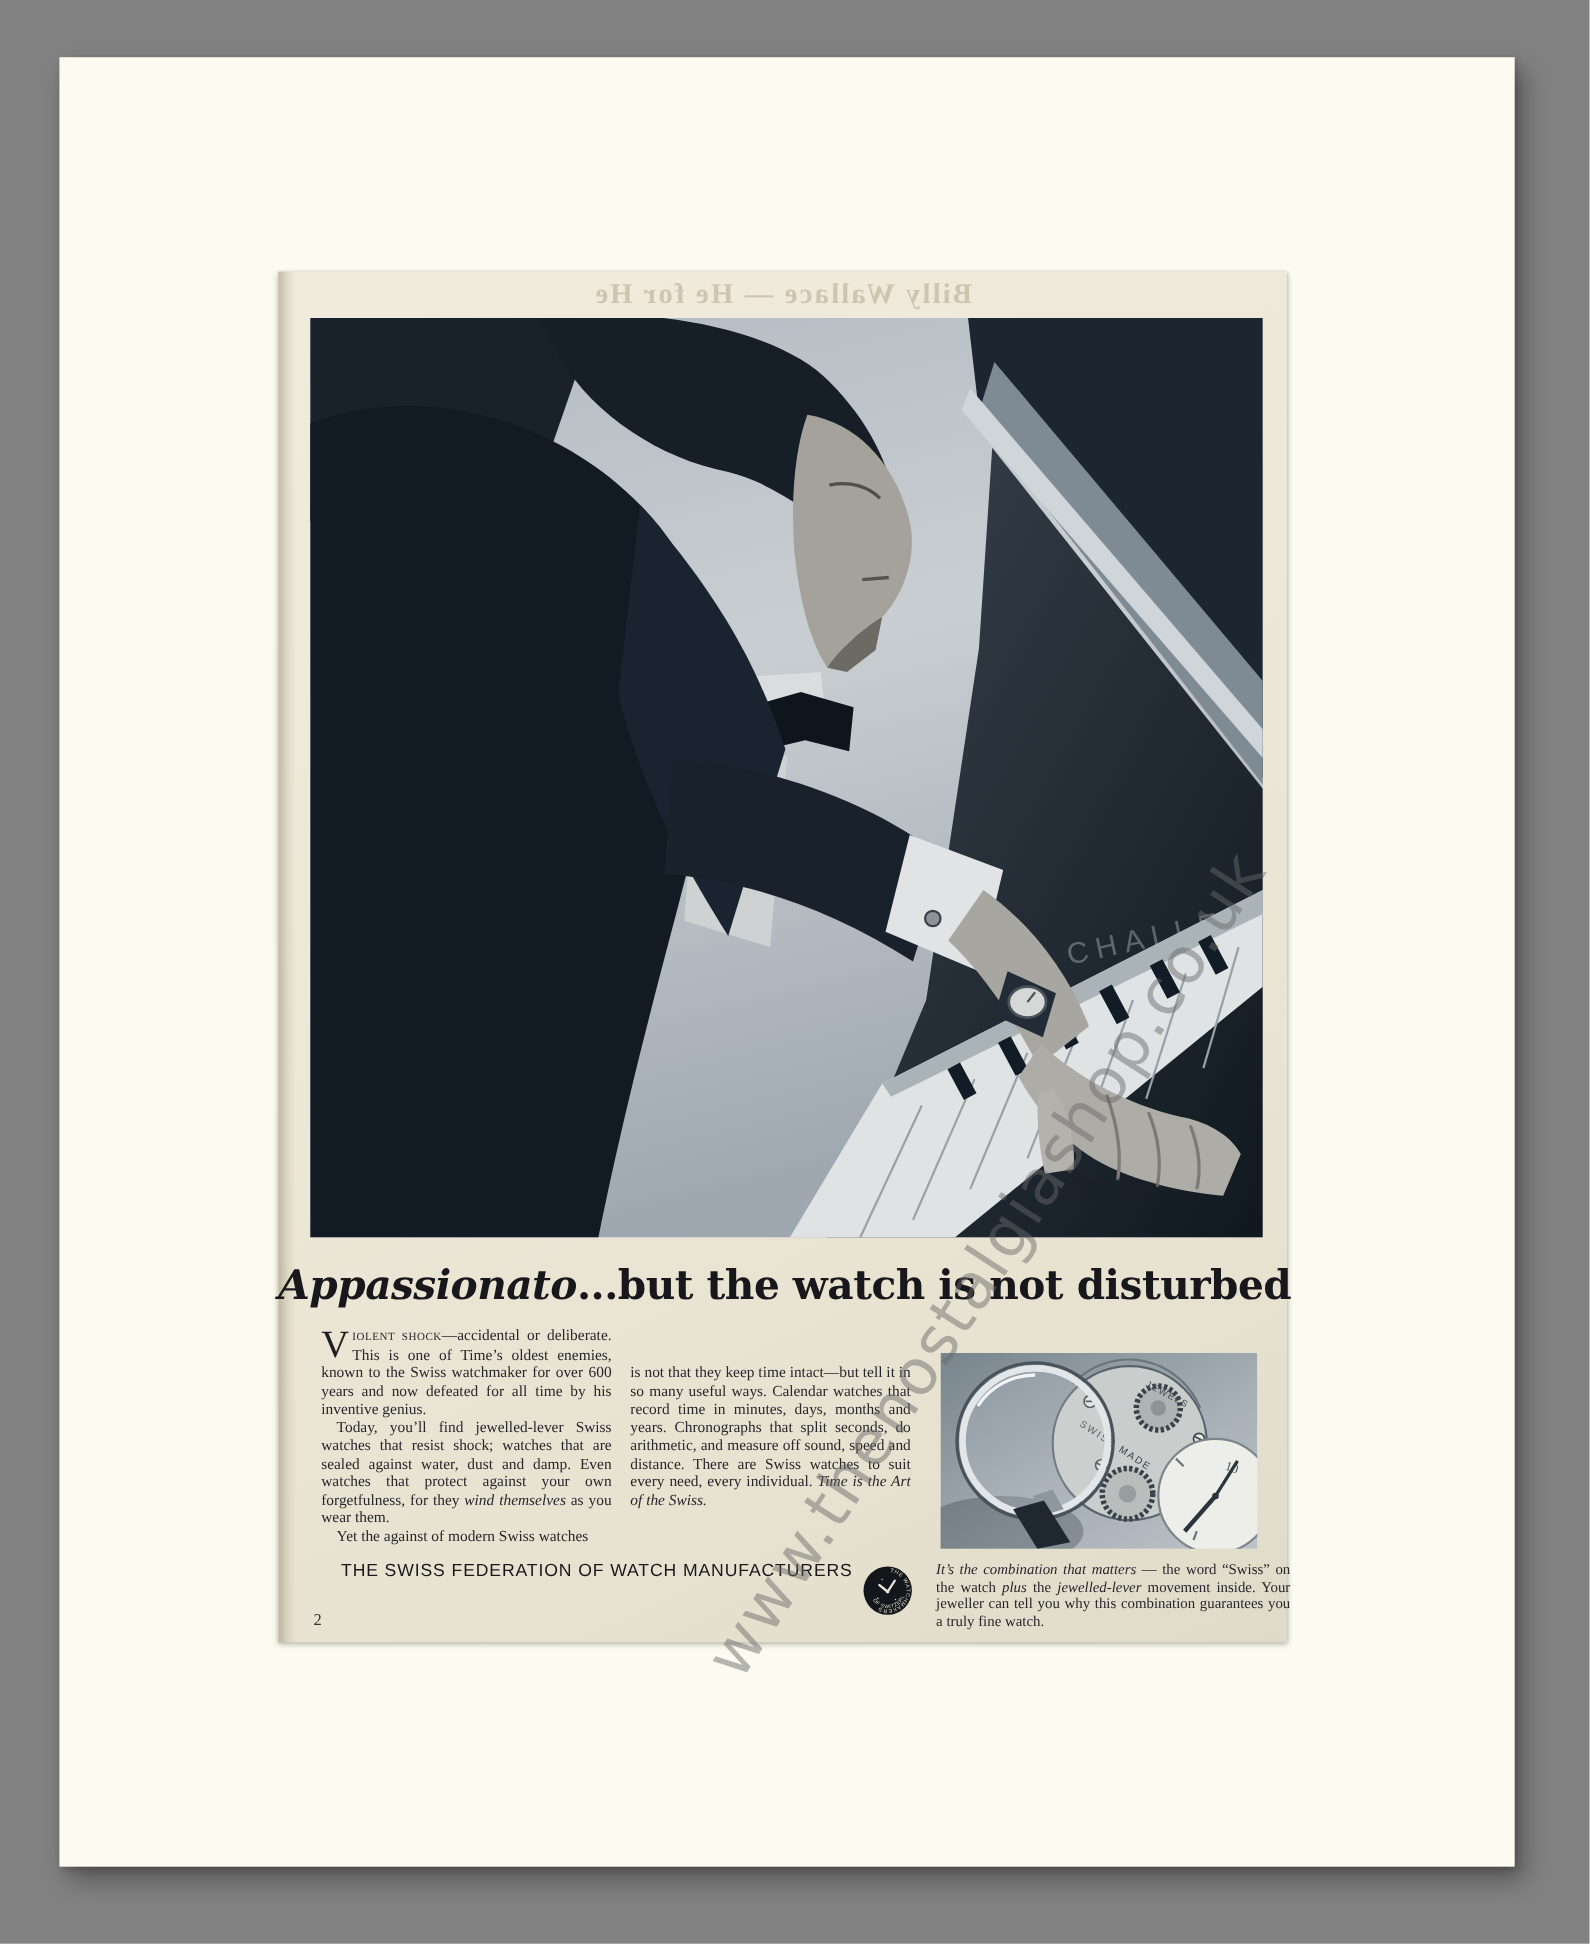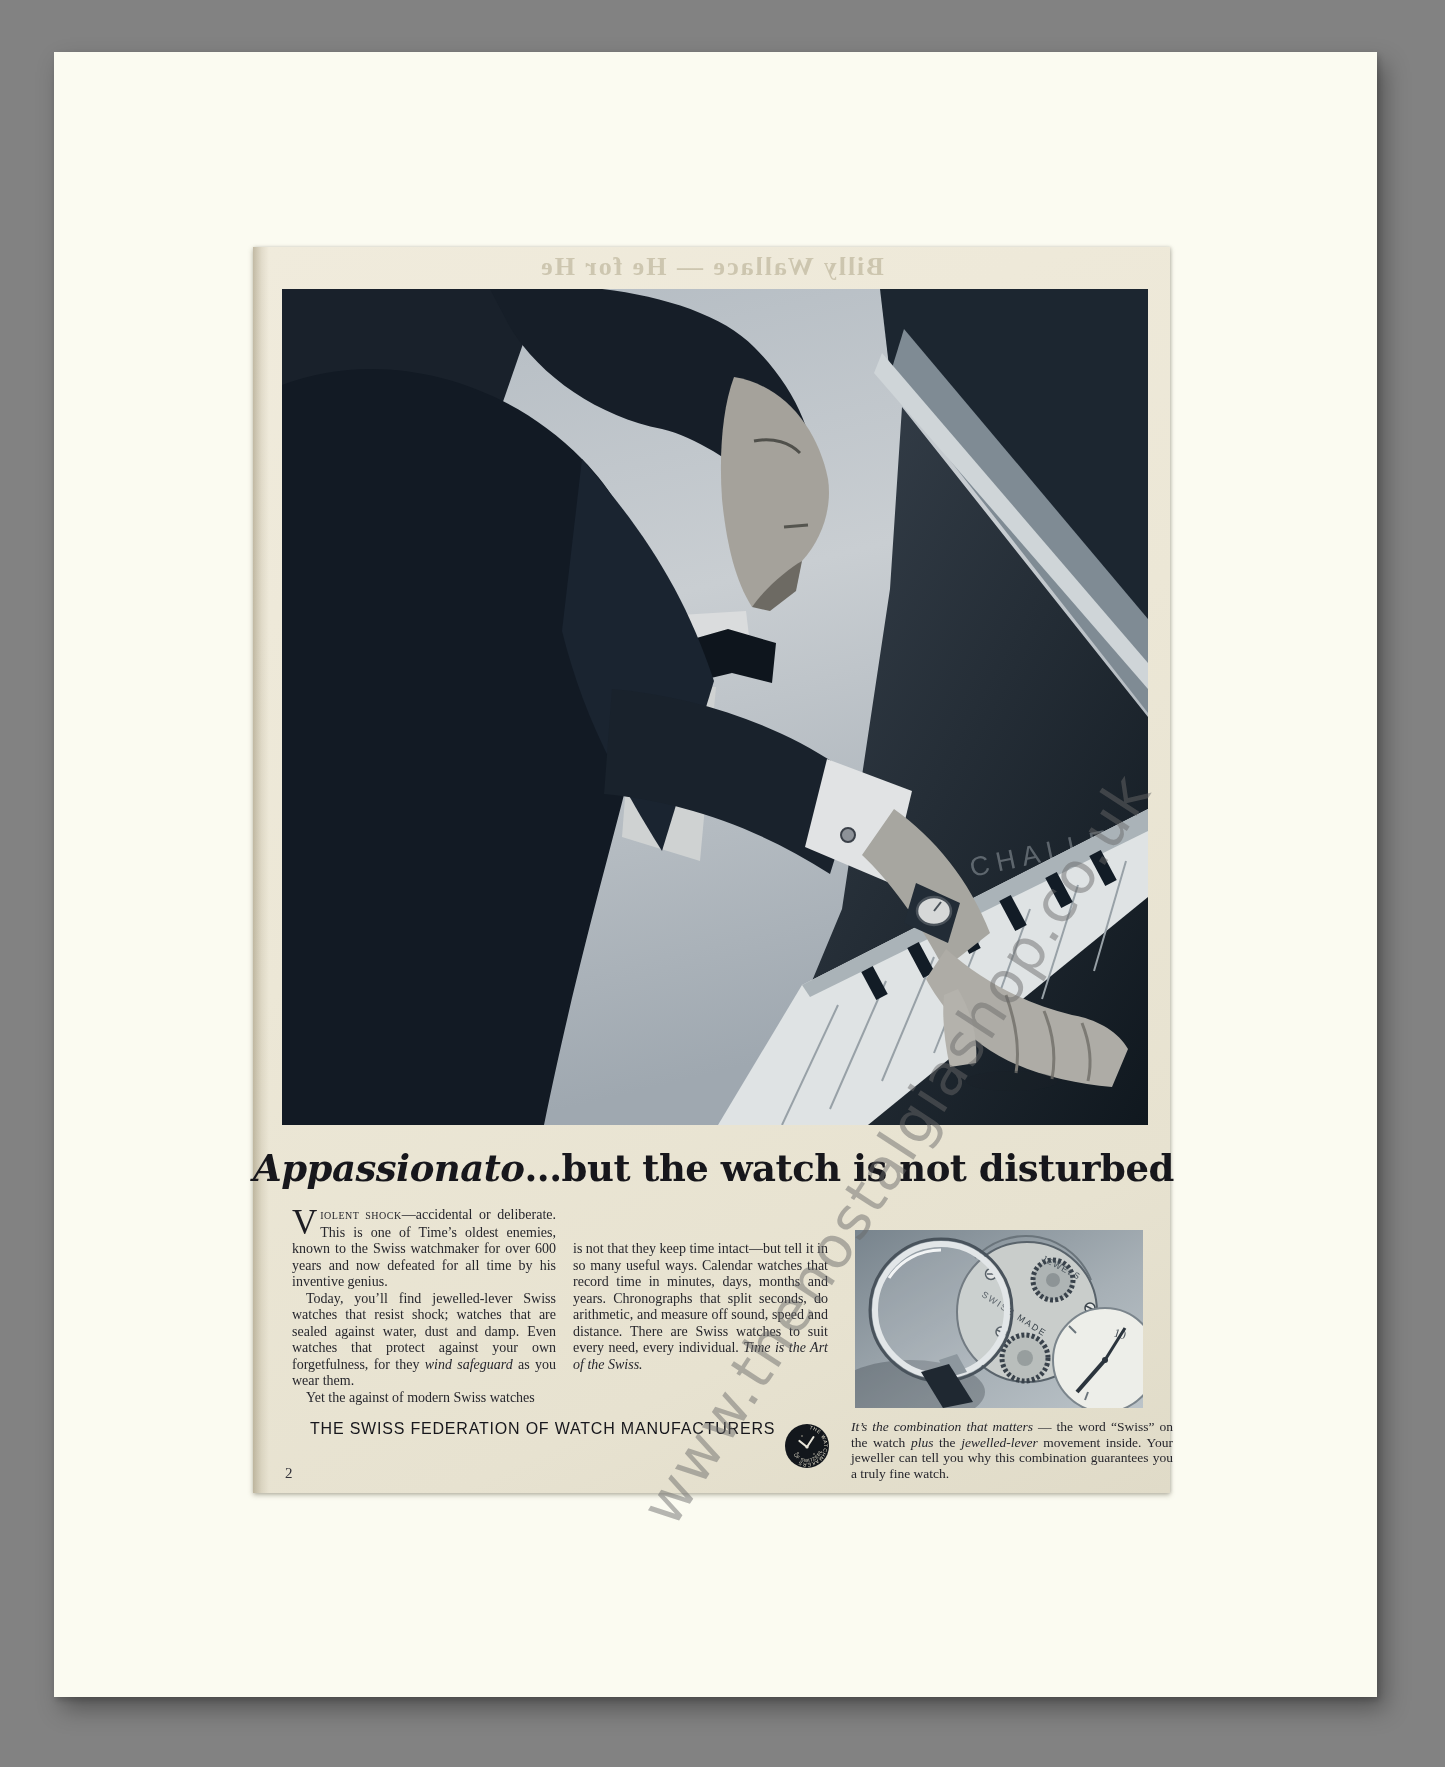--- a/index.html
+++ b/index.html
@@ -170,21 +170,21 @@
           <path d="M676,700 C690,724 696,748 694,774 L668,778 C662,752 660,726 662,706 Z" fill="#b4b2ac"></path>
           <ellipse cx="730" cy="792" rx="46" ry="10" fill="rgba(25,32,40,0.30)"></ellipse>
         </g>
       </svg>
     </div>
 
     <div class="headline"><span class="r-i">Appassionato</span><span>...but the watch is not disturbed</span></div>
 
     <div class="col col-left">
       <p><span class="dropcap">V</span><span><span class="r-sc">IOLENT SHOCK</span><span>—accidental or deliberate. This is one of Time’s oldest enemies, known to the Swiss watchmaker for over 600 years and now defeated for all time by his inventive genius.</span></span></p>
-      <p><span>Today, you’ll find jewelled-lever Swiss watches that resist shock; watches that are sealed against water, dust and damp. Even watches that protect against your own forgetfulness, for they </span><span class="r-i">wind safeguard</span><span> as you wear them.</span></p>
+      <p><span>Today, you’ll find jewelled-lever Swiss watches that resist shock; watches that are sealed against water, dust and damp. Even watches that protect against your own forgetfulness, for they </span><span class="r-i">wind themselves</span><span> as you wear them.</span></p>
       <p><span>Yet the against of modern Swiss watches</span></p>
     </div>
     <div class="col col-right">
       <p><span>is not that they keep time intact—but tell it in so many useful ways. Calendar watches that record time in minutes, days, months and years. Chronographs that split seconds, do arithmetic, and measure off sound, speed and distance. There are Swiss watches to suit every need, every individual. </span><span class="r-i">Time is the Art of the Swiss.</span></p>
     </div>
 
     <div class="photo-inset">
       <svg viewBox="0 0 288 178" preserveAspectRatio="none">
         <defs>
           <linearGradient id="ibg" x1="0" y1="0" x2="1" y2="1">

